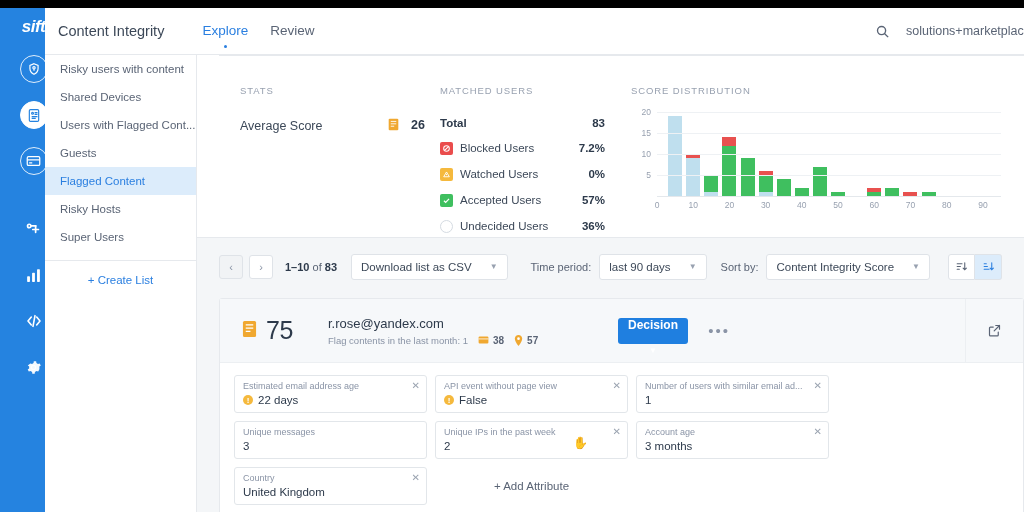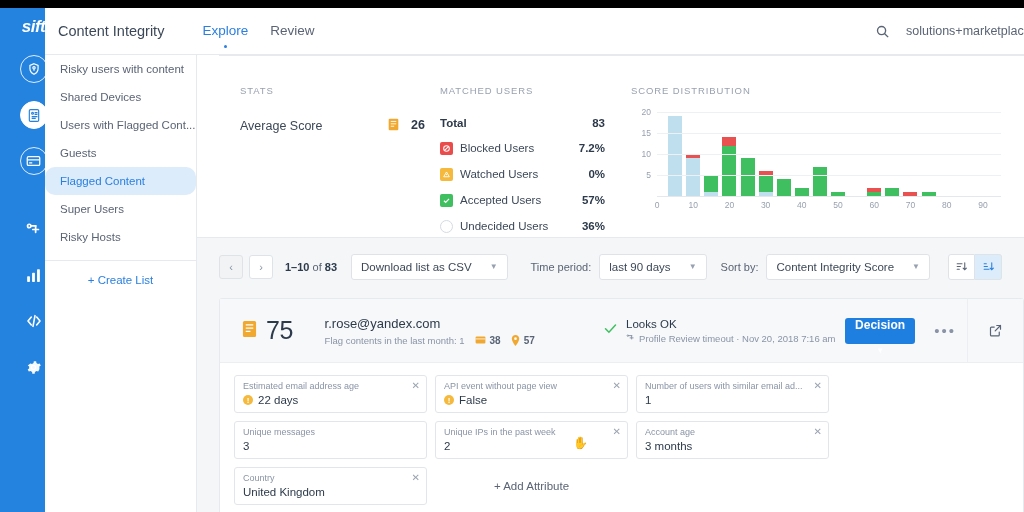--- a/index.html
+++ b/index.html
@@ -65,21 +65,21 @@
   
   .lists {
     position: absolute; left: 45px; top: 55px; width: 152px; height: 457px;
     background: #fff; border-right: 1px solid #e6e9ed;
   }
   .lists-title { font-size: 13.5px; color: #8a94a6; padding: 13px 0 9px 15px; }
   .list-item {
     font-size: 11.5px; color: #5a6475; padding: 8px 0 8px 15px;
     cursor: pointer; white-space: nowrap; overflow: hidden;
   }
-  .list-item.selected { background: #dcecfb; color: #2a7fe0; border-radius: 10px; }
+  .list-item.selected { background: #dcecfb; color: #2a7fe0; }
   .lists-sep { margin: 9px 0 0 0; border-top: 1px solid #e6e9ed; }
   .create-list {
     font-size: 11.5px; color: #2a7fe0; text-align: center;
     padding: 13px 16px; cursor: pointer;
   }
 
   
   .main {
     position: absolute; left: 197px; top: 55px; width: 827px; height: 457px;
     background: #f4f6f8; overflow: hidden;
@@ -277,22 +277,22 @@
       <div class="hdr-account">solutions+marketplace</div>
     </div>
   </div>
 
   <div class="lists">
     <div class="list-item">Risky users with content</div>
     <div class="list-item">Shared Devices</div>
     <div class="list-item">Users with Flagged Cont...</div>
     <div class="list-item">Guests</div>
     <div class="list-item selected">Flagged Content</div>
+    <div class="list-item">Risky Hosts</div>
     <div class="list-item">Super Users</div>
-    <div class="list-item">Risky Hosts</div>
     <div class="lists-sep"></div>
     <div class="create-list">+ Create List</div>
   </div>
 
   <div class="main">
 
     <div class="panel-top">
       <div class="rule"></div>
 
       <div class="stats">
@@ -505,39 +505,20 @@
             <span class="mm">
               <svg width="9" height="11" viewBox="0 0 16 20" fill="#f0a830">
                   <path d="M8 0C4.3 0 1.3 3 1.3 6.7 1.3 11.7 8 20 8 20s6.7-8.3 6.7-13.3C14.7 3 11.7 0 8 0z"></path>
                   <circle cx="8" cy="6.7" r="2.4" fill="#fff"></circle>
                 </svg>
               <span>57</span>
             </span>
           </div>
         </div>
 
-        <div class="c-status">
-          <span>
-            <svg width="15" height="15" viewBox="0 0 24 24" fill="none" stroke="#3fbf5f" stroke-width="2.4" stroke-linecap="round">
-                <path d="M4 12.5l5.5 5.5L20 6.5"></path>
-              </svg>
-          </span>
-          <div class="c-status-txt">
-            <div class="s1">Looks OK</div>
-            <div class="s2">
-              <span>
-                <svg width="9" height="9" viewBox="0 0 24 24" fill="none" stroke="#8a94a6" stroke-width="2.6" stroke-linecap="round">
-                    <circle cx="5" cy="7" r="2"></circle>
-                    <path d="M7.5 7h8M15 7v9M11 13h8"></path>
-                  </svg>
-              </span>
-              <span>Profile Review timeout  ·  Nov 20, 2018 7:16 am</span>
-            </div>
-          </div>
-        </div>
 
         <div class="decision-btn">
           <span>Decision</span>
           <span style="font-size:8px;">▼</span>
         </div>
 
         <div class="kebab">•••</div>
 
         <div class="ext">
           <svg width="15" height="15" viewBox="0 0 24 24" fill="none" stroke="#5a6475" stroke-width="1.9" stroke-linecap="round" stroke-linejoin="round">

